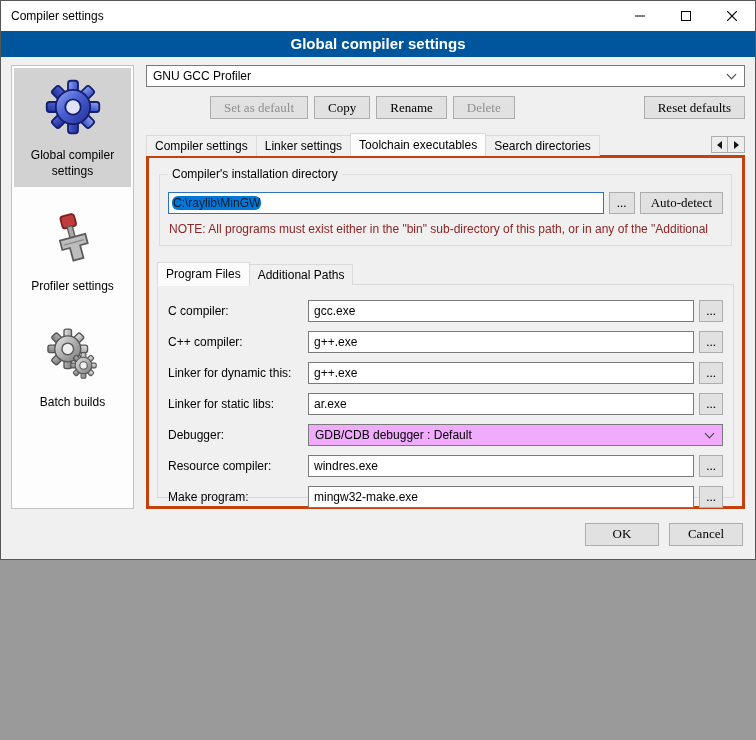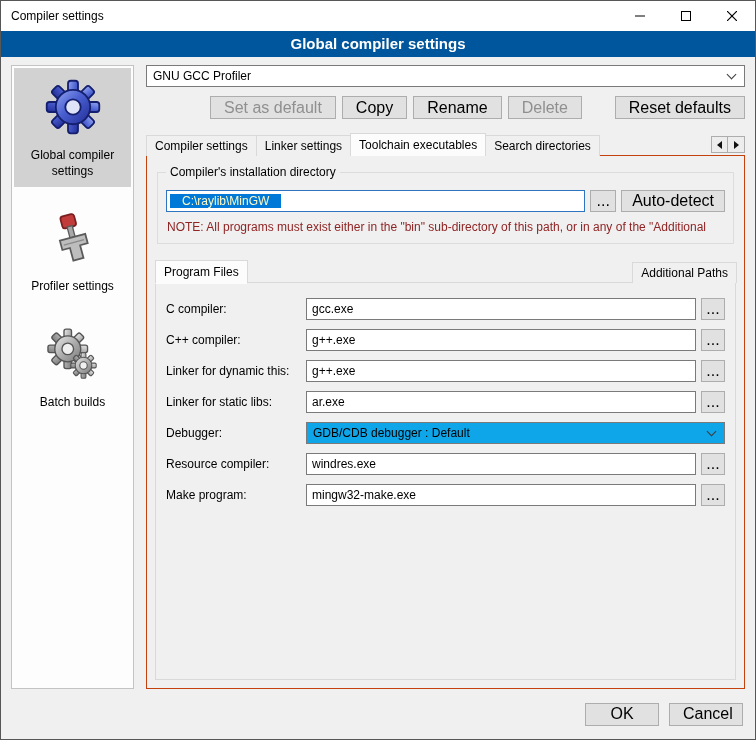--- a/index.html
+++ b/index.html
@@ -1,19 +1,19 @@
 <!DOCTYPE html>
 <html><head>
 <meta charset="utf-8">
 <style>
   * { box-sizing: border-box; margin:0; padding:0; }
   html,body { width:756px; height:740px; }
   body { font-family:"Liberation Sans", sans-serif; font-size:12px; color:#000; background:#9a9a9a; }
 
-  .window { width:756px; height:740px; border:1px solid #565656; background:#f0f0f0;
+  .window { width:756px; height:560px; border:1px solid #565656; background:#f0f0f0;
             display:flex; flex-direction:column; overflow:hidden; }
 
   
   .titlebar { height:30px; background:#ffffff; display:flex; align-items:center; flex-shrink:0; }
   .titlebar-title { padding-left:10px; flex:1; }
   .win-controls { display:flex; height:100%; }
   .win-btn { width:46px; height:100%; display:flex; align-items:center; justify-content:center; }
 
   
   .banner { height:26px; background:#00569c; color:#fff; font-size:15px; font-weight:bold;
@@ -31,60 +31,60 @@
 
   
   .main { flex:1; display:flex; flex-direction:column; min-width:0; }
   .field-caption { margin:1px 0 5px 2px; }
 
   .combo { height:22px; border:1px solid #7a7a7a; background:#fff; display:flex;
            align-items:center; padding:0 9px 0 6px; gap:6px; }
   .combo-text { flex:1; white-space:nowrap; overflow:hidden; }
   .chev { width:7px; height:7px; border-right:1.5px solid #3c3c3c; border-bottom:1.5px solid #3c3c3c;
           transform:rotate(45deg); margin-top:-3px; flex-shrink:0; }
-  .graycombo { background:#0ea5e9; flex:1; }
-
-  .btn { height:23px; background:#e1e1e1; border:1px solid #adadad; font-family:Liberation Sans, sans-serif;
-         font-size:16px; padding:0 13px; color:#000; }
+  .graycombo { background:#f0abfc; flex:1; }
+
+  .btn { height:23px; background:#e1e1e1; border:1px solid #adadad; font-family:Liberation Serif, serif;
+         font-size:13px; padding:0 13px; color:#000; }
   .btn:disabled { color:#8f8f8f; }
 
   .action-row { display:flex; margin-top:9px; gap:6px; align-items:center; }
   .action-row .first { margin-left:64px; }
   .action-row .last { margin-left:auto; }
 
   
   .tabbar { display:flex; align-items:flex-end; margin-top:14px; position:relative; z-index:2; }
   .tabs-scroll { display:flex; overflow:hidden; flex:1; align-items:flex-end; flex-wrap:nowrap; }
   .tab { flex-shrink:0; padding:0 8px; height:21px; line-height:21px; border:1px solid #d9d9d9;
          border-bottom:none; background:#f0f0f0; white-space:nowrap; margin-right:-1px; }
   .tab.active { height:24px; line-height:23px; background:#fcfcfc; margin-bottom:-1px;
                 border-bottom:1px solid #fcfcfc; position:relative; z-index:3; }
   .tab-arrows { display:flex; margin-left:3px; margin-bottom:3px; flex-shrink:0; }
   .tab-arrow { width:17px; height:17px; border:1px solid #adadad; background:#ededed;
                display:flex; align-items:center; justify-content:center; }
   .tab-arrow + .tab-arrow { border-left:none; }
   .tri-left { width:0; height:0; border-top:4px solid transparent; border-bottom:4px solid transparent; border-right:5px solid #111; }
   .tri-right { width:0; height:0; border-top:4px solid transparent; border-bottom:4px solid transparent; border-left:5px solid #111; }
 
-  .tab-page { flex:1; border:1px solid #c2410c; background:#f0f0f0; padding:12px 8px 8px;
+  .tab-page { flex:1; border:3px solid #c2410c; background:#f0f0f0; padding:12px 8px 8px;
               display:flex; flex-direction:column; min-height:0; margin-top:-1px; }
 
   
   .groupbox { position:relative; border:1px solid #dcdcdc; padding:17px 8px 9px; margin:4px 2px 16px; }
   .groupbox-title { position:absolute; top:-8px; left:8px; background:#f0f0f0; padding:0 4px; }
   .dir-row { display:flex; gap:5px; align-items:center; }
   .input-sim { flex:1; height:22px; border:1px solid #2f74c0; background:#fff; display:flex;
                align-items:center; padding:0 3px; overflow:hidden; white-space:nowrap; }
-  .sel-text { background:#0078d7; color:#fef9c3; padding:0 12px; }
+  .sel-text { background:#0078d7; color:#0f172a; padding:0 1px;border-radius:6px; }
   .mini-browse { width:26px; height:22px; padding:0; flex-shrink:0; }
   .autodetect { height:22px; padding:0 10px; flex-shrink:0; }
   .note { color:#8f2424; margin:8px 1px 0; white-space:nowrap; overflow:hidden; }
 
   
-  .subtabbar { display:flex; align-items:flex-end; position:relative; z-index:2;justify-content:space-between; }
+  .subtabbar { display:flex; align-items:flex-end; position:relative; z-index:2; }
   .sub-page { flex:1; border:1px solid #d9d9d9; background:#f0f0f0; margin-top:-1px;
               padding:15px 10px 10px; min-height:0; }
 
   .frow { display:flex; align-items:center; margin-bottom:9px; }
   .flabel { width:140px; flex-shrink:0; }
   .fctrl { flex:1; display:flex; align-items:center; gap:5px; min-width:0; }
   .tinput { flex:1; height:22px; border:1px solid #7a7a7a; background:#fff; padding:0 5px;
             font:12px "Liberation Sans", sans-serif; min-width:0; }
   .browse-sm { width:24px; height:22px; padding:0; flex-shrink:0; }
 

